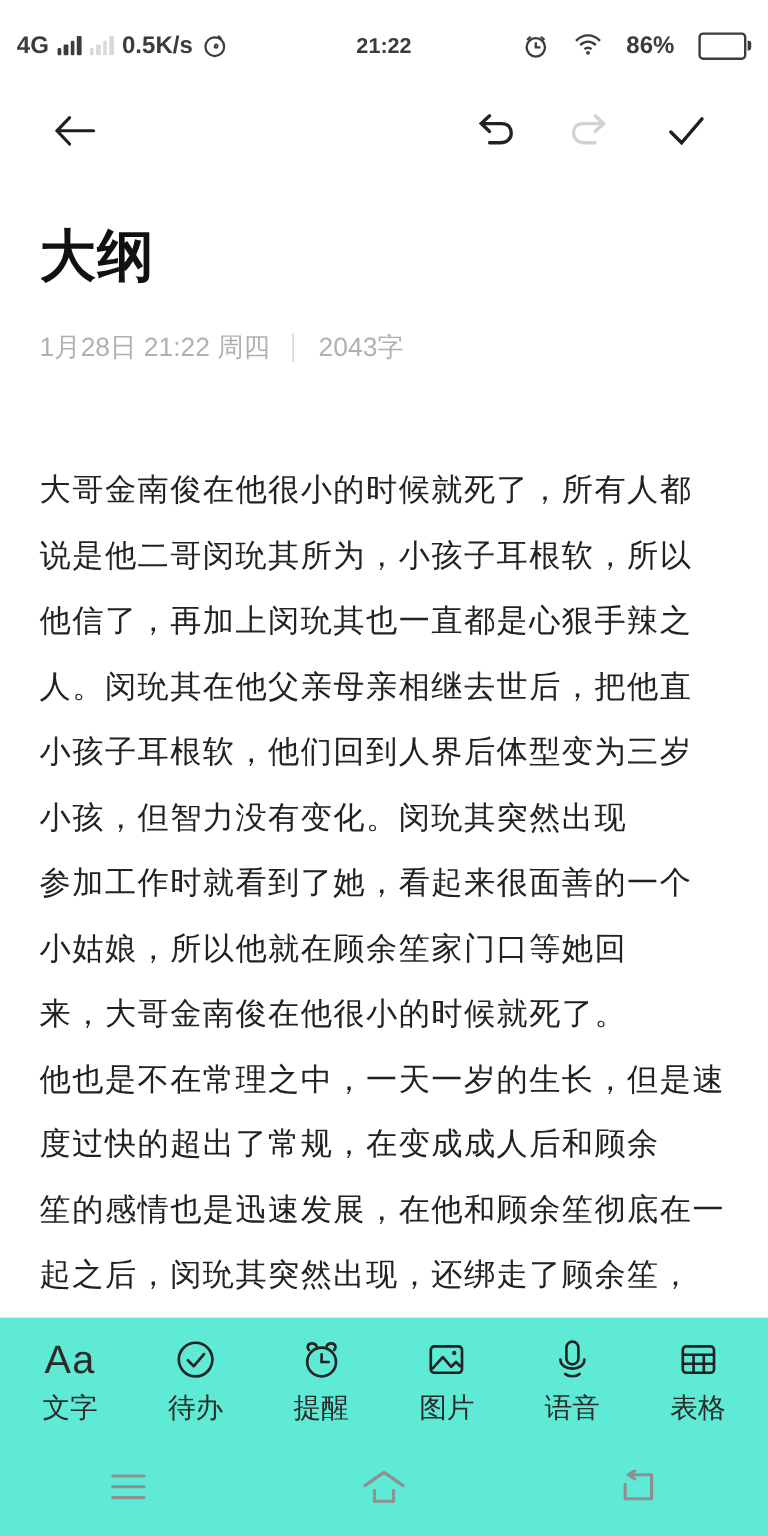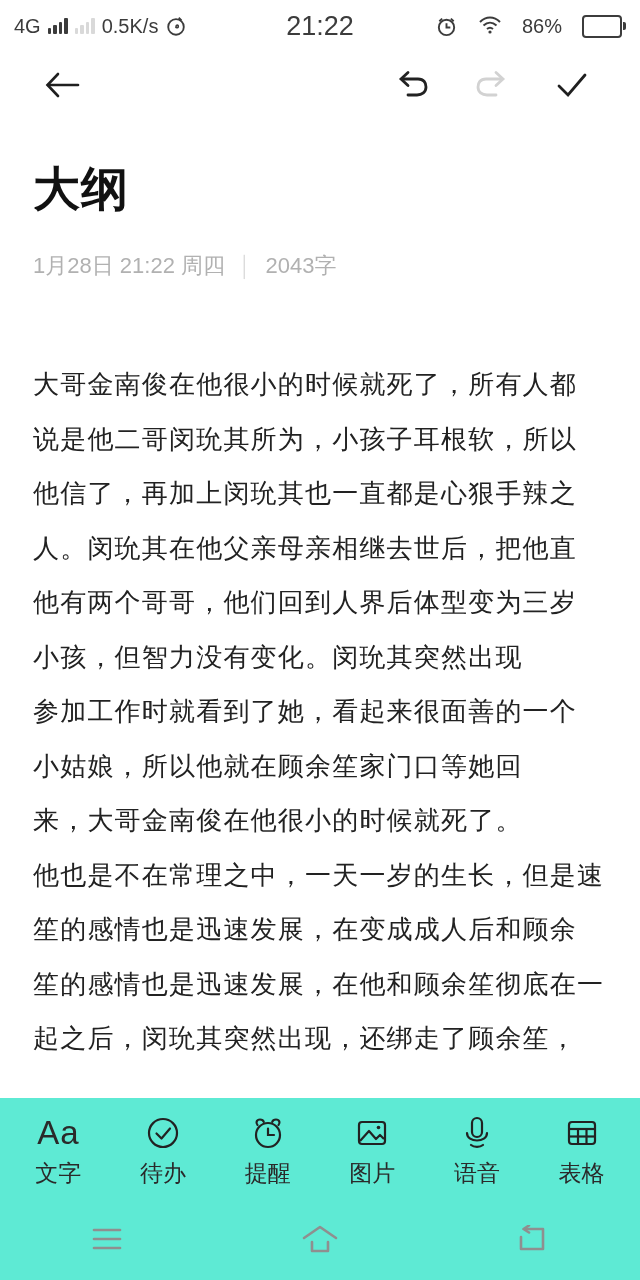--- a/index.html
+++ b/index.html
@@ -4,24 +4,24 @@
 <style>
   html,body{margin:0;padding:0;}
   body{
     width:640px;height:1280px;overflow:hidden;background:#ffffff;
     font-family:"Liberation Sans","DejaVu Sans",sans-serif;
     color:#1f1f1f;position:relative;
   }
   
   .status-bar{
     height:44px;display:flex;align-items:center;
-    padding:4px 14px;font-size:20px;color:#3c3c3c;
+    padding:16px 14px;font-size:20px;color:#3c3c3c;font-weight:bold;
   }
   .status-left{display:flex;align-items:center;gap:7px;}
-  .status-center{position:absolute;left:0;right:0;text-align:center;font-size:27px;color:#3c3c3c;pointer-events:none;}
+  .status-center{position:absolute;left:0;right:0;text-align:center;font-size:18px;color:#3c3c3c;pointer-events:none;}
   .status-right{margin-left:auto;display:flex;align-items:flex-start;gap:20px;}
   .sig{display:flex;align-items:flex-end;gap:2px;height:16px;}
   .sig i{width:3.5px;background:#3c3c3c;border-radius:1px;display:block;}
   .sig i:nth-child(1){height:6px}.sig i:nth-child(2){height:9px}
   .sig i:nth-child(3){height:12px}.sig i:nth-child(4){height:16px}
   .sig.dim i{background:#d9d9d9;}
   .battery{display:flex;align-items:center;}
   .battery .shell{width:34px;height:17px;border:2px solid #3c3c3c;border-radius:4px;padding:1px;}
   .battery .fill{height:100%;width:86%;background:#3c3c3c;border-radius:2px;}
   .battery .nub{width:3px;height:8px;background:#3c3c3c;border-radius:0 2px 2px 0;margin-left:1px;}
@@ -136,27 +136,27 @@
   <div class="note-meta">
     <span>1月28日 21:22 周四</span>
     <span class="sep">│</span>
     <span>2043字</span>
   </div>
   <div class="note-body">
     <div class="note-line">大哥金南俊在他很小的时候就死了，所有人都</div>
     <div class="note-line">说是他二哥闵玧其所为，小孩子耳根软，所以</div>
     <div class="note-line">他信了，再加上闵玧其也一直都是心狠手辣之</div>
     <div class="note-line">人。闵玧其在他父亲母亲相继去世后，把他直</div>
-    <div class="note-line">他有两个哥哥，他们回到人界后体型变为三岁</div>
+    <div class="note-line">小孩子耳根软，他们回到人界后体型变为三岁</div>
     <div class="note-line">小孩，但智力没有变化。闵玧其突然出现</div>
     <div class="note-line">参加工作时就看到了她，看起来很面善的一个</div>
     <div class="note-line">小姑娘，所以他就在顾余笙家门口等她回</div>
     <div class="note-line">来，大哥金南俊在他很小的时候就死了。</div>
     <div class="note-line">他也是不在常理之中，一天一岁的生长，但是速</div>
-    <div class="note-line">笙的感情也是迅速发展，在变成成人后和顾余</div>
+    <div class="note-line">度过快的超出了常规，在变成成人后和顾余</div>
     <div class="note-line">笙的感情也是迅速发展，在他和顾余笙彻底在一</div>
     <div class="note-line">起之后，闵玧其突然出现，还绑走了顾余笙，</div>
 
   </div>
 </div>
 
 <div class="bottom">
   <div class="edit-toolbar">
 
     <button class="tool-item">

